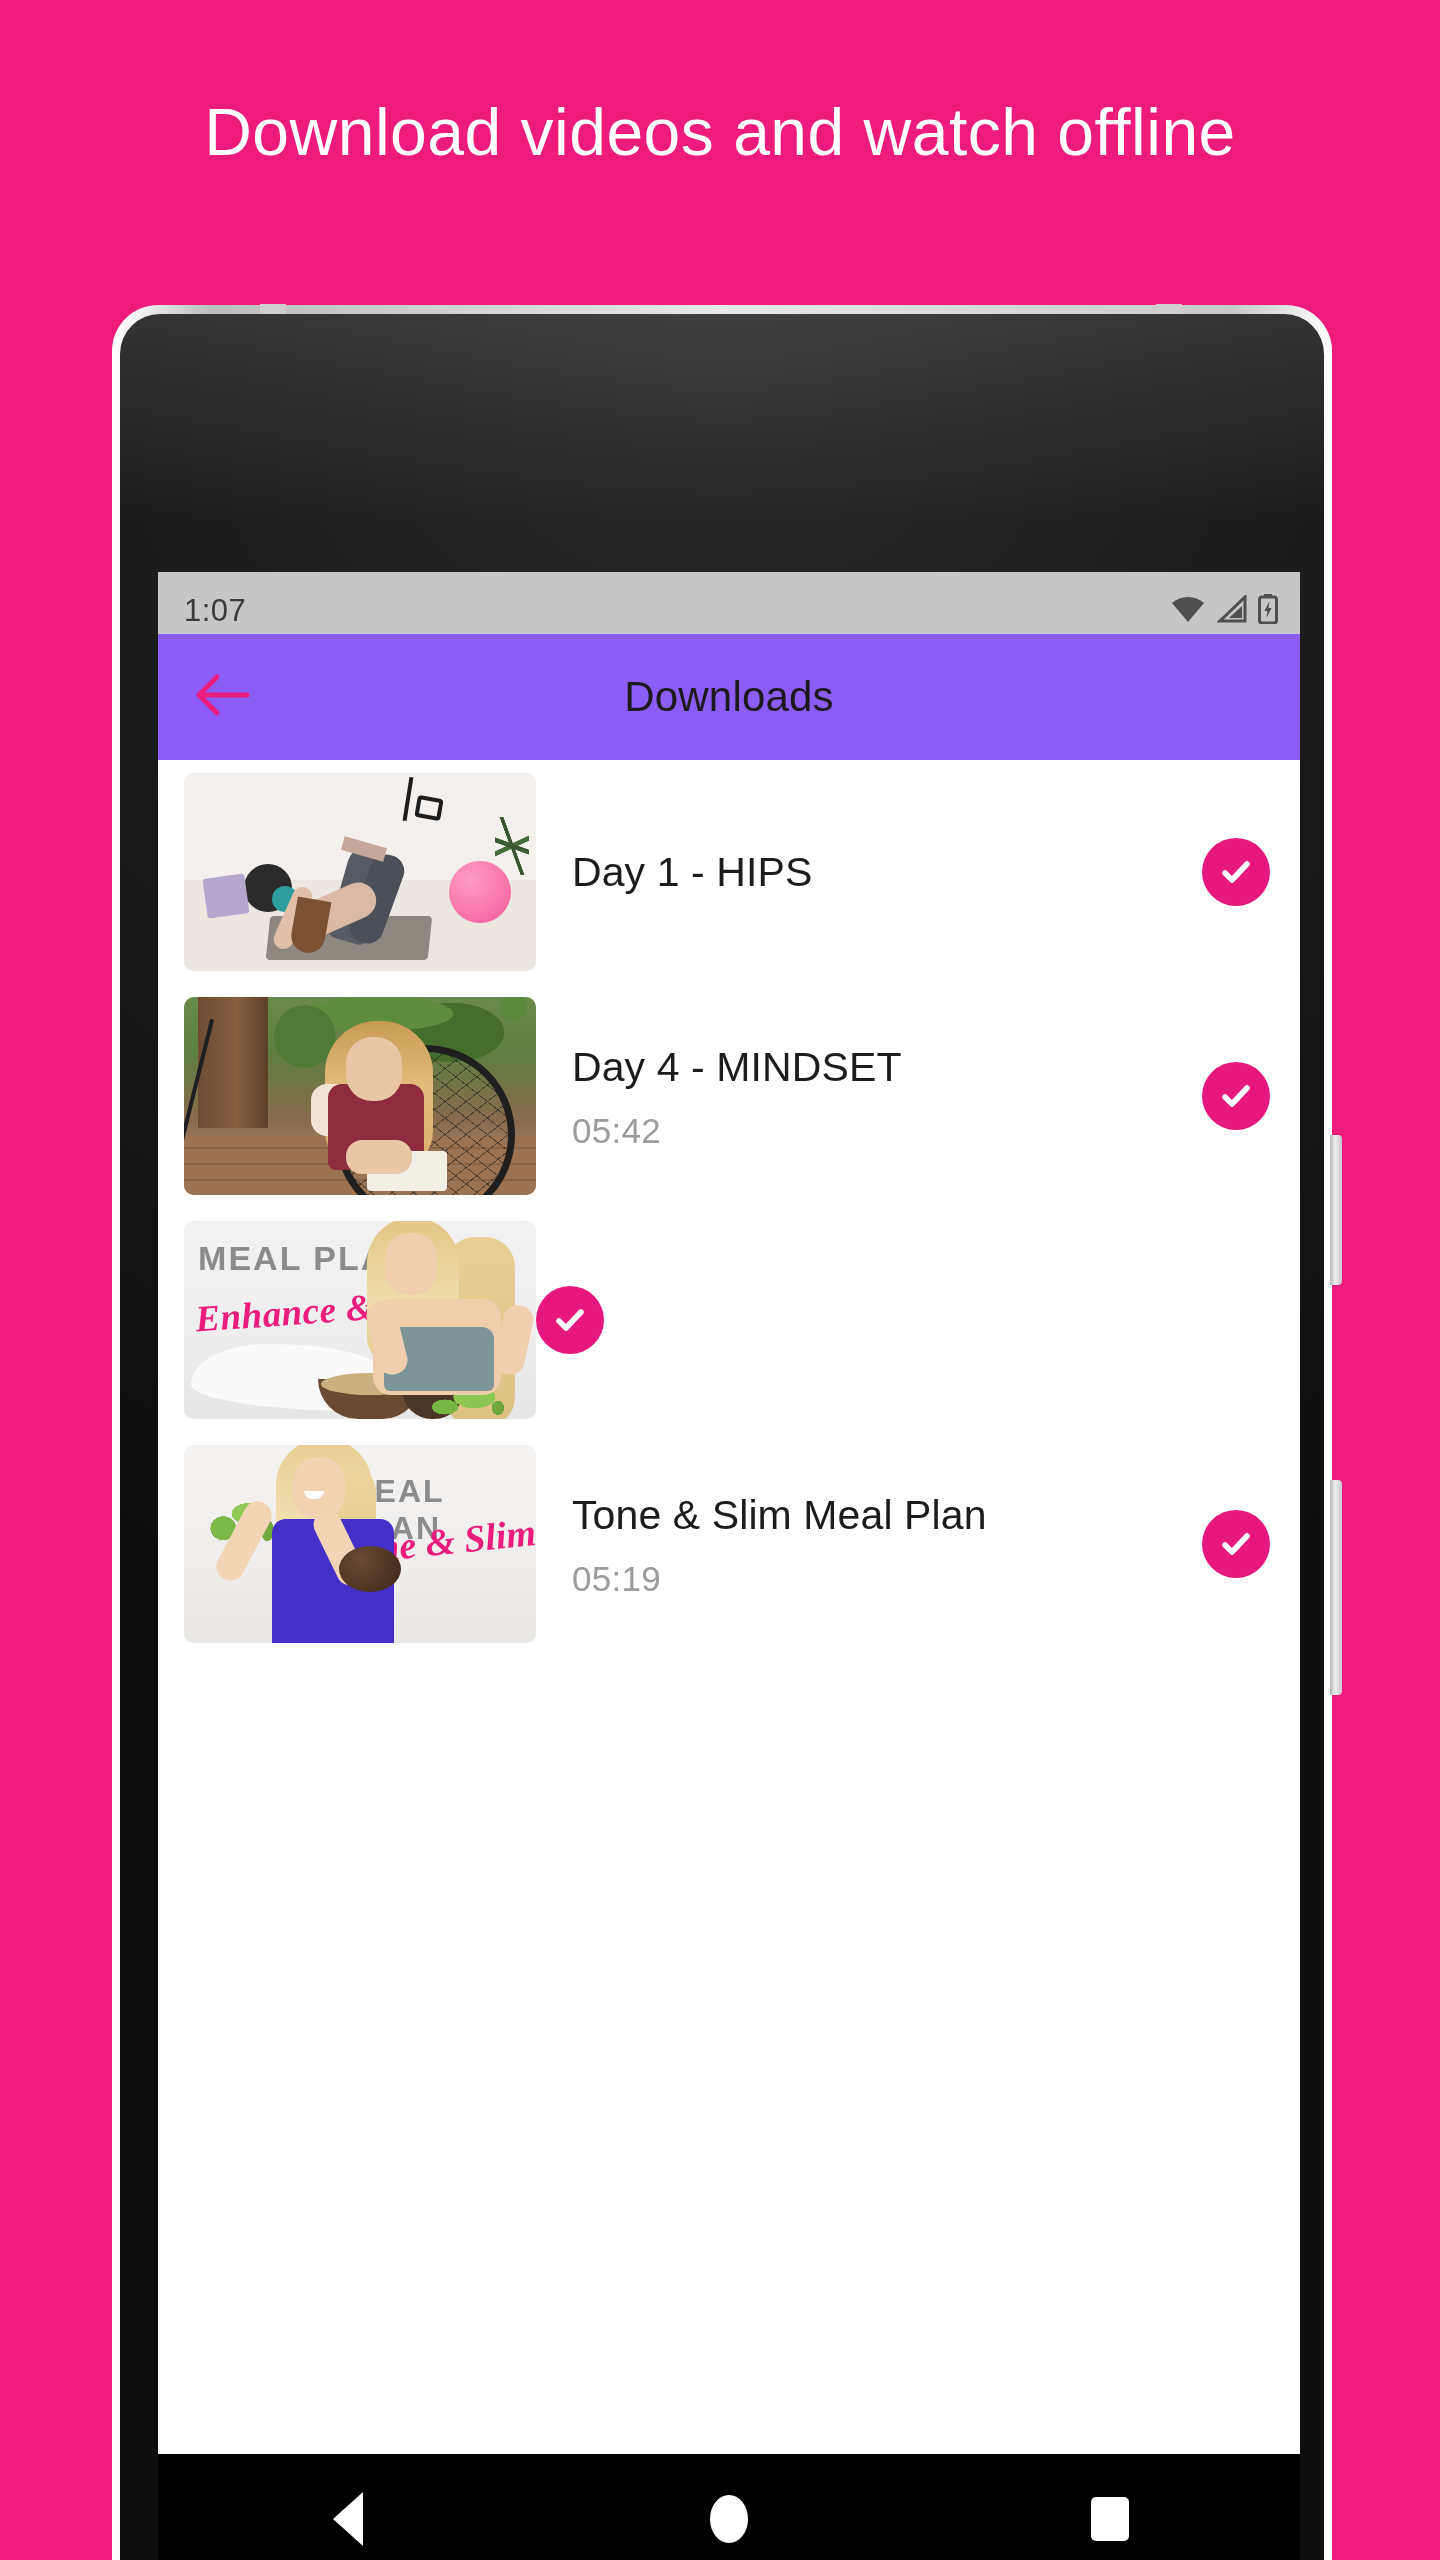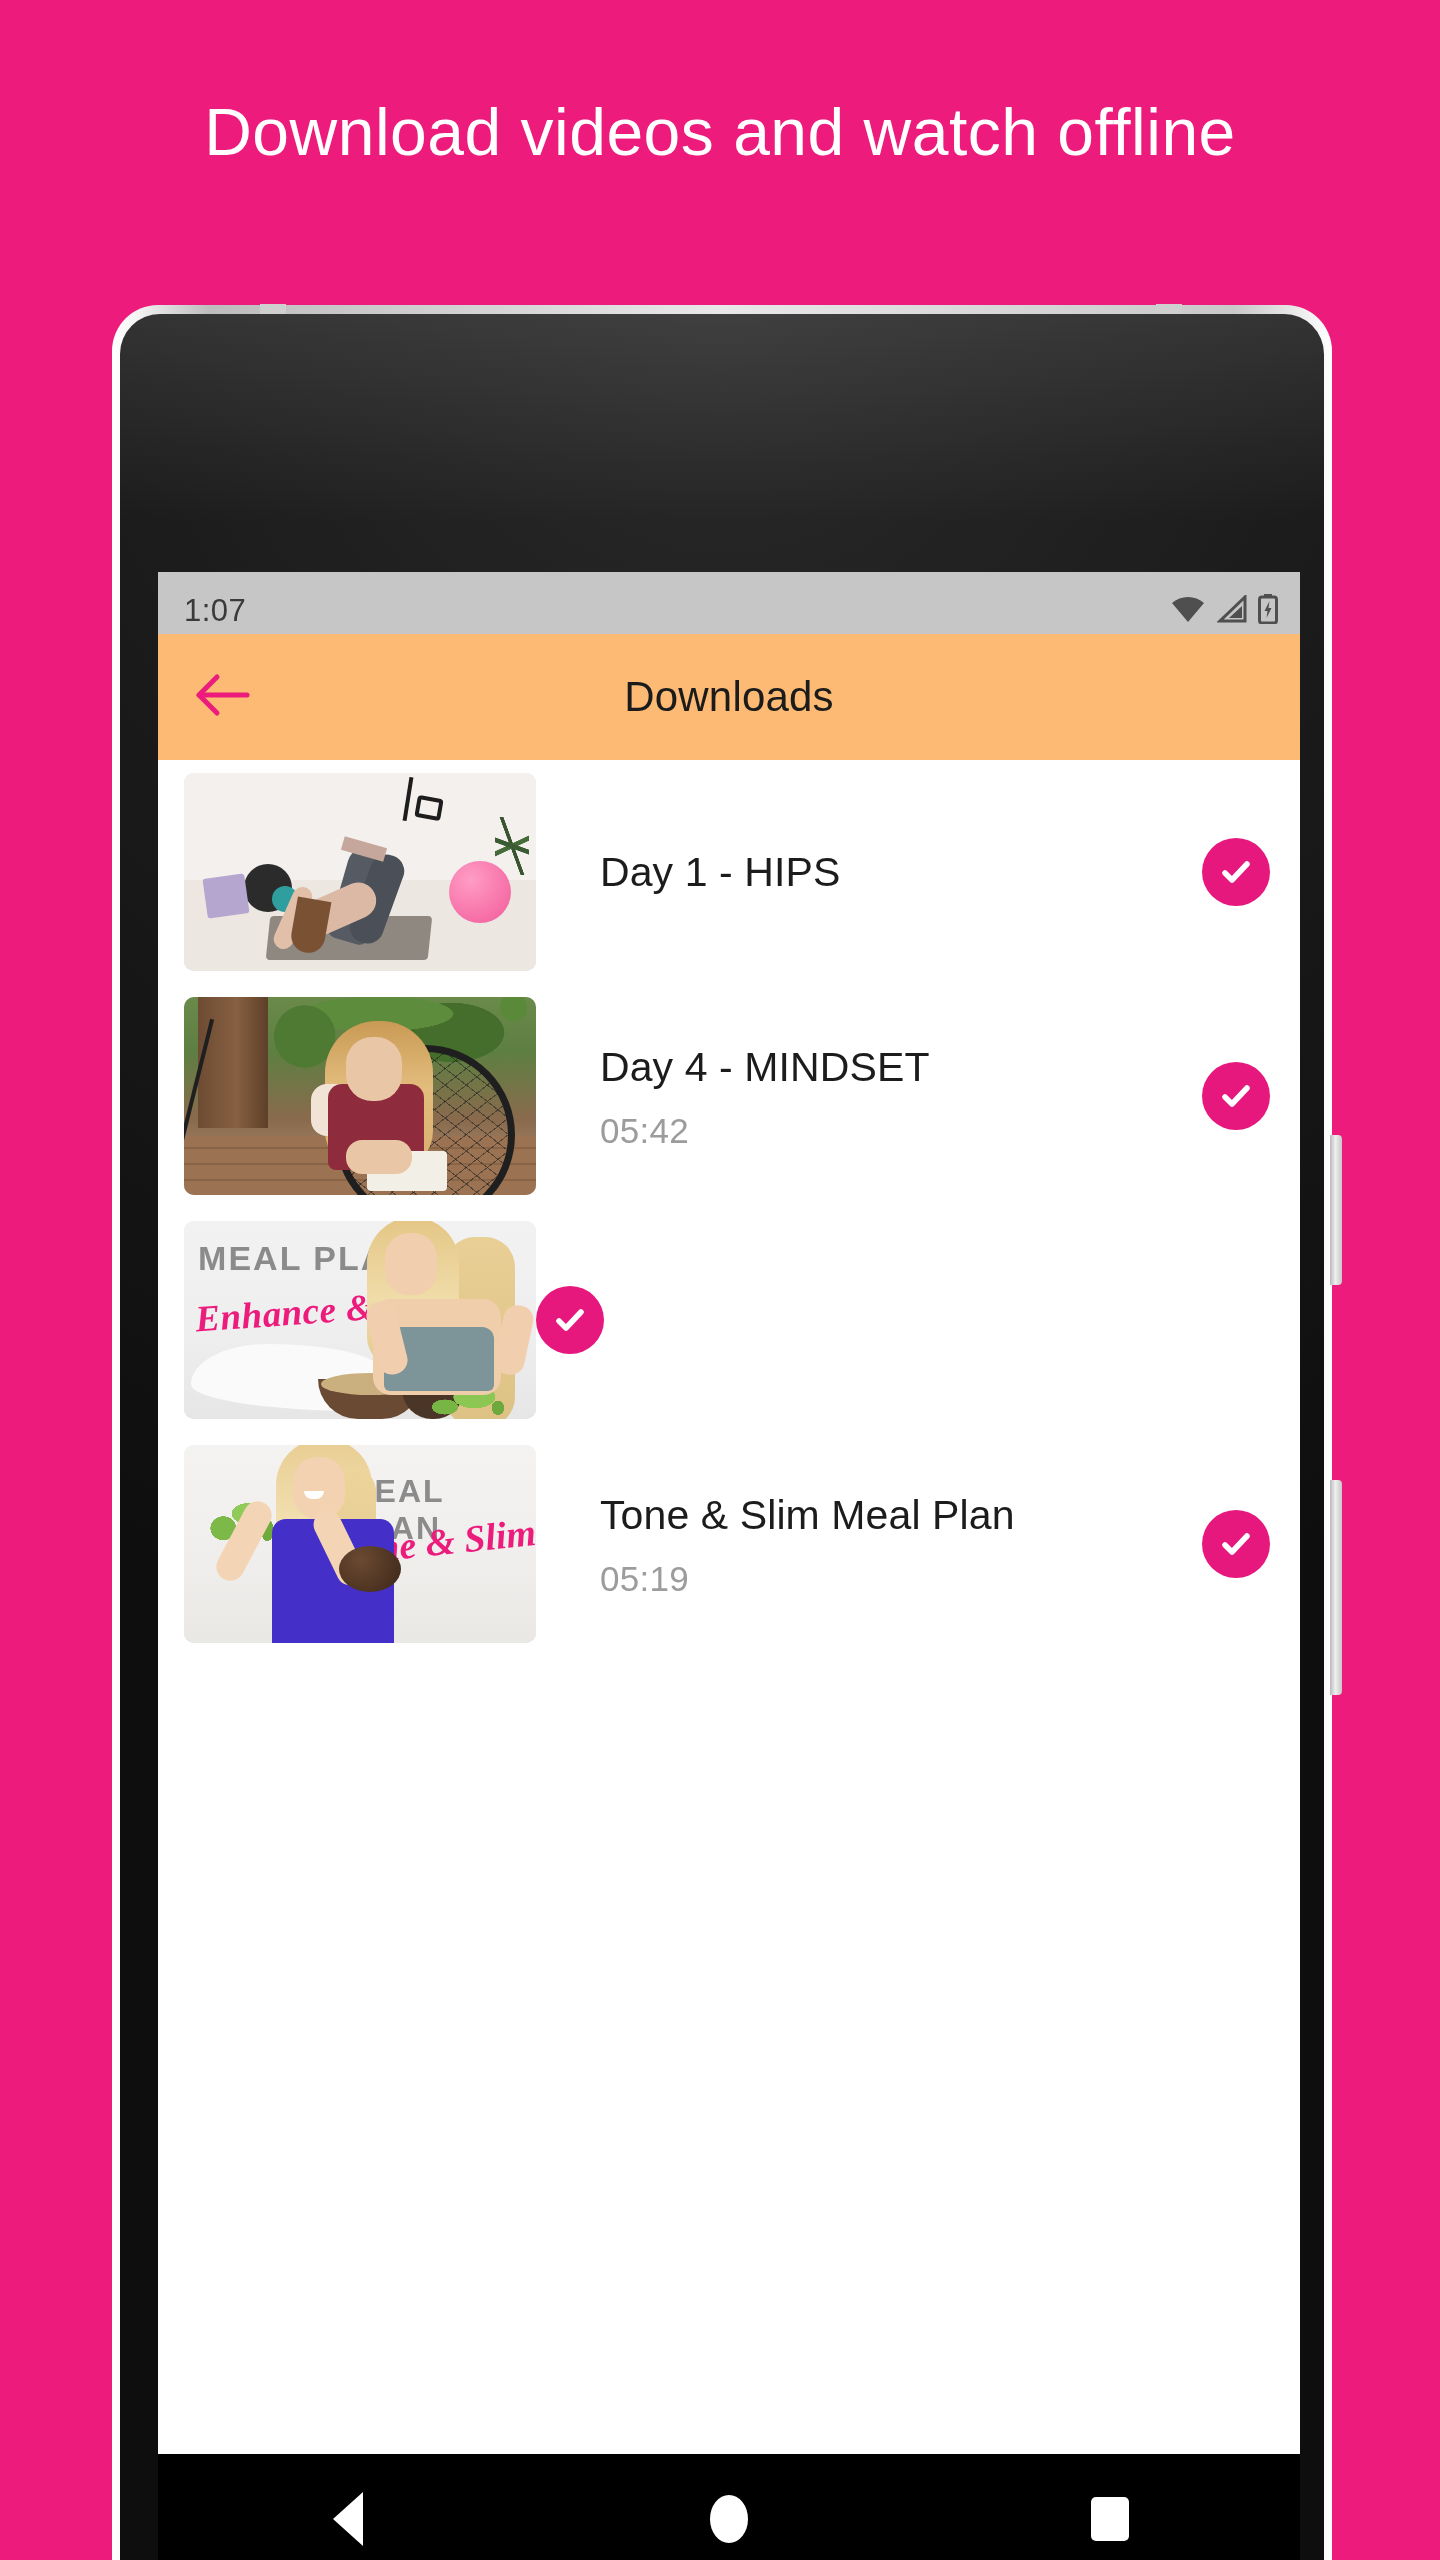--- a/index.html
+++ b/index.html
@@ -106,21 +106,21 @@
     font-size:31px; color:#3a3a3a; font-weight:400; letter-spacing:0.5px;
   }
   .status-icons{
     margin-left:auto; display:flex; align-items:center; gap:11px;
   }
   .ic{ display:block; }
 
   
   .appbar{
     height:126px;
-    background:#fdba74;
+    background:#8b5cf6;
     display:flex; align-items:center;
     position:relative;
   }
   .back-btn{
     position:absolute; left:22px; top:50%;
     transform:translateY(-50%);
     width:86px; height:86px;
     display:flex; align-items:center; justify-content:center;
     cursor:pointer;
   }
@@ -141,23 +141,22 @@
   .thumb{
     width:352px; height:198px;
     border-radius:10px;
     flex:0 0 auto;
     overflow:hidden;
     position:relative;
     background:#e9e9e9;
   }
   .row-text{
     flex:1 1 auto;
-    padding-left:56px; padding-right:18px;
+    padding-left:36px; padding-right:18px;
     min-width:0;
-    margin-left:8px;
   }
   .row-title{
     font-size:41px; color:#1c1c1c; font-weight:400;
     line-height:1.27; letter-spacing:0.1px;
   }
   .row-dur{
     font-size:35px; color:#9c9c9c; font-weight:400;
     margin-top:18px; letter-spacing:0.3px;
   }
   .check{

